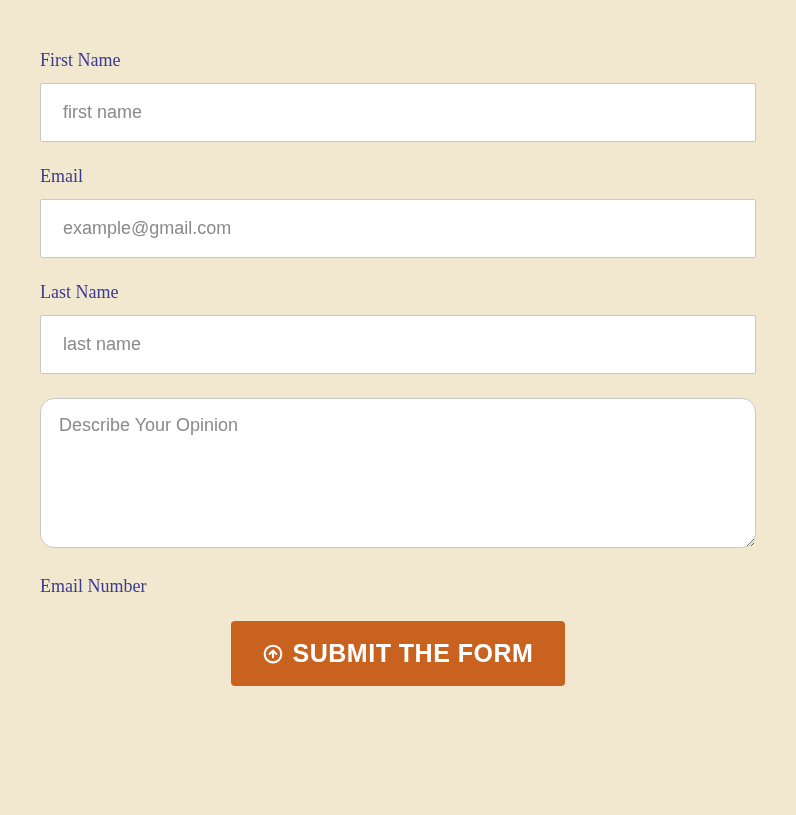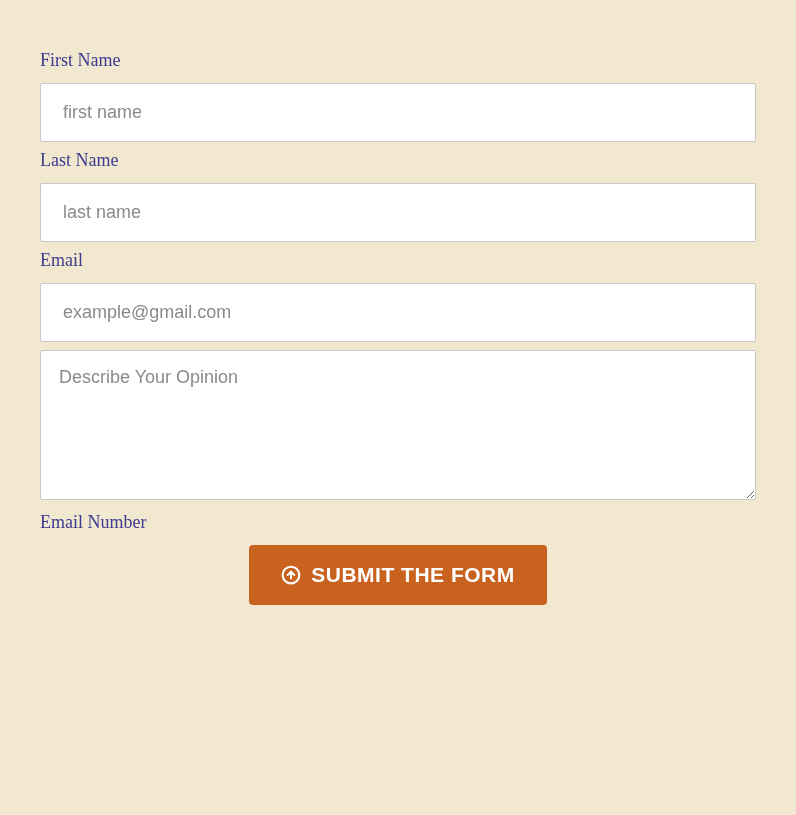--- a/index.html
+++ b/index.html
@@ -8,21 +8,21 @@
       padding: 0;
     }
     body {
       background-color: #f2e8d0;
       font-family: Georgia, 'Times New Roman', serif;
       width: 796px;
       height: 815px;
       padding: 50px 40px;
     }
     .form-group {
-      margin-bottom: 8px;
+      margin-bottom: 24px;
     }
     .form-label {
       display: block;
       color: #3b3b8f;
       font-size: 18px;
       margin-bottom: 12px;
       font-family: Georgia, 'Times New Roman', serif;
     }
     .form-input {
       width: 100%;
@@ -39,40 +39,40 @@
       color: #8a8a8a;
     }
     .form-textarea {
       width: 100%;
       padding: 16px 18px;
       font-size: 18px;
       font-family: -apple-system, BlinkMacSystemFont, 'Segoe UI', Arial, sans-serif;
       color: #333;
       background-color: #ffffff;
       border: 1px solid #c8c8c8;
-      border-radius: 2px;
+      border-radius: 14px;
       outline: none;
       resize: both;
       height: 150px;
     }
     .form-textarea::placeholder {
       color: #8a8a8a;
     }
     .submit-container {
       text-align: center;
       margin-top: 12px;
     }
     .submit-button {
       display: inline-flex;
       align-items: center;
       gap: 10px;
       background-color: #c8621e;
       color: #ffffff;
       font-family: -apple-system, BlinkMacSystemFont, 'Segoe UI', Arial, sans-serif;
-      font-size: 21px;
+      font-size: 25px;
       font-weight: 700;
       padding: 18px 32px;
       border: none;
       border-radius: 4px;
       cursor: pointer;
       letter-spacing: 0.5px;
     }
     .submit-button svg {
       width: 20px;
       height: 20px;
@@ -81,27 +81,27 @@
 </head>
 <body>
 
 <form>
   <div class="form-group">
     <label class="form-label">First Name</label>
     <input type="text" class="form-input" placeholder="first name" style="">
   </div>
 
   <div class="form-group">
-    <label class="form-label">Last Name</label>
-    <input type="text" class="form-input" placeholder="last name" style="">
+    <label class="form-label">Email</label>
+    <input type="email" class="form-input" placeholder="example@gmail.com" style="">
   </div>
 
   <div class="form-group">
-    <label class="form-label">Email</label>
-    <input type="email" class="form-input" placeholder="example@gmail.com" style="">
+    <label class="form-label">Last Name</label>
+    <input type="text" class="form-input" placeholder="last name" style="">
   </div>
 
   <div class="form-group">
     <textarea class="form-textarea" placeholder="Describe Your Opinion" style=""></textarea>
   </div>
 
   <div class="form-group">
     <label class="form-label">Email Number</label>
   </div>
 

